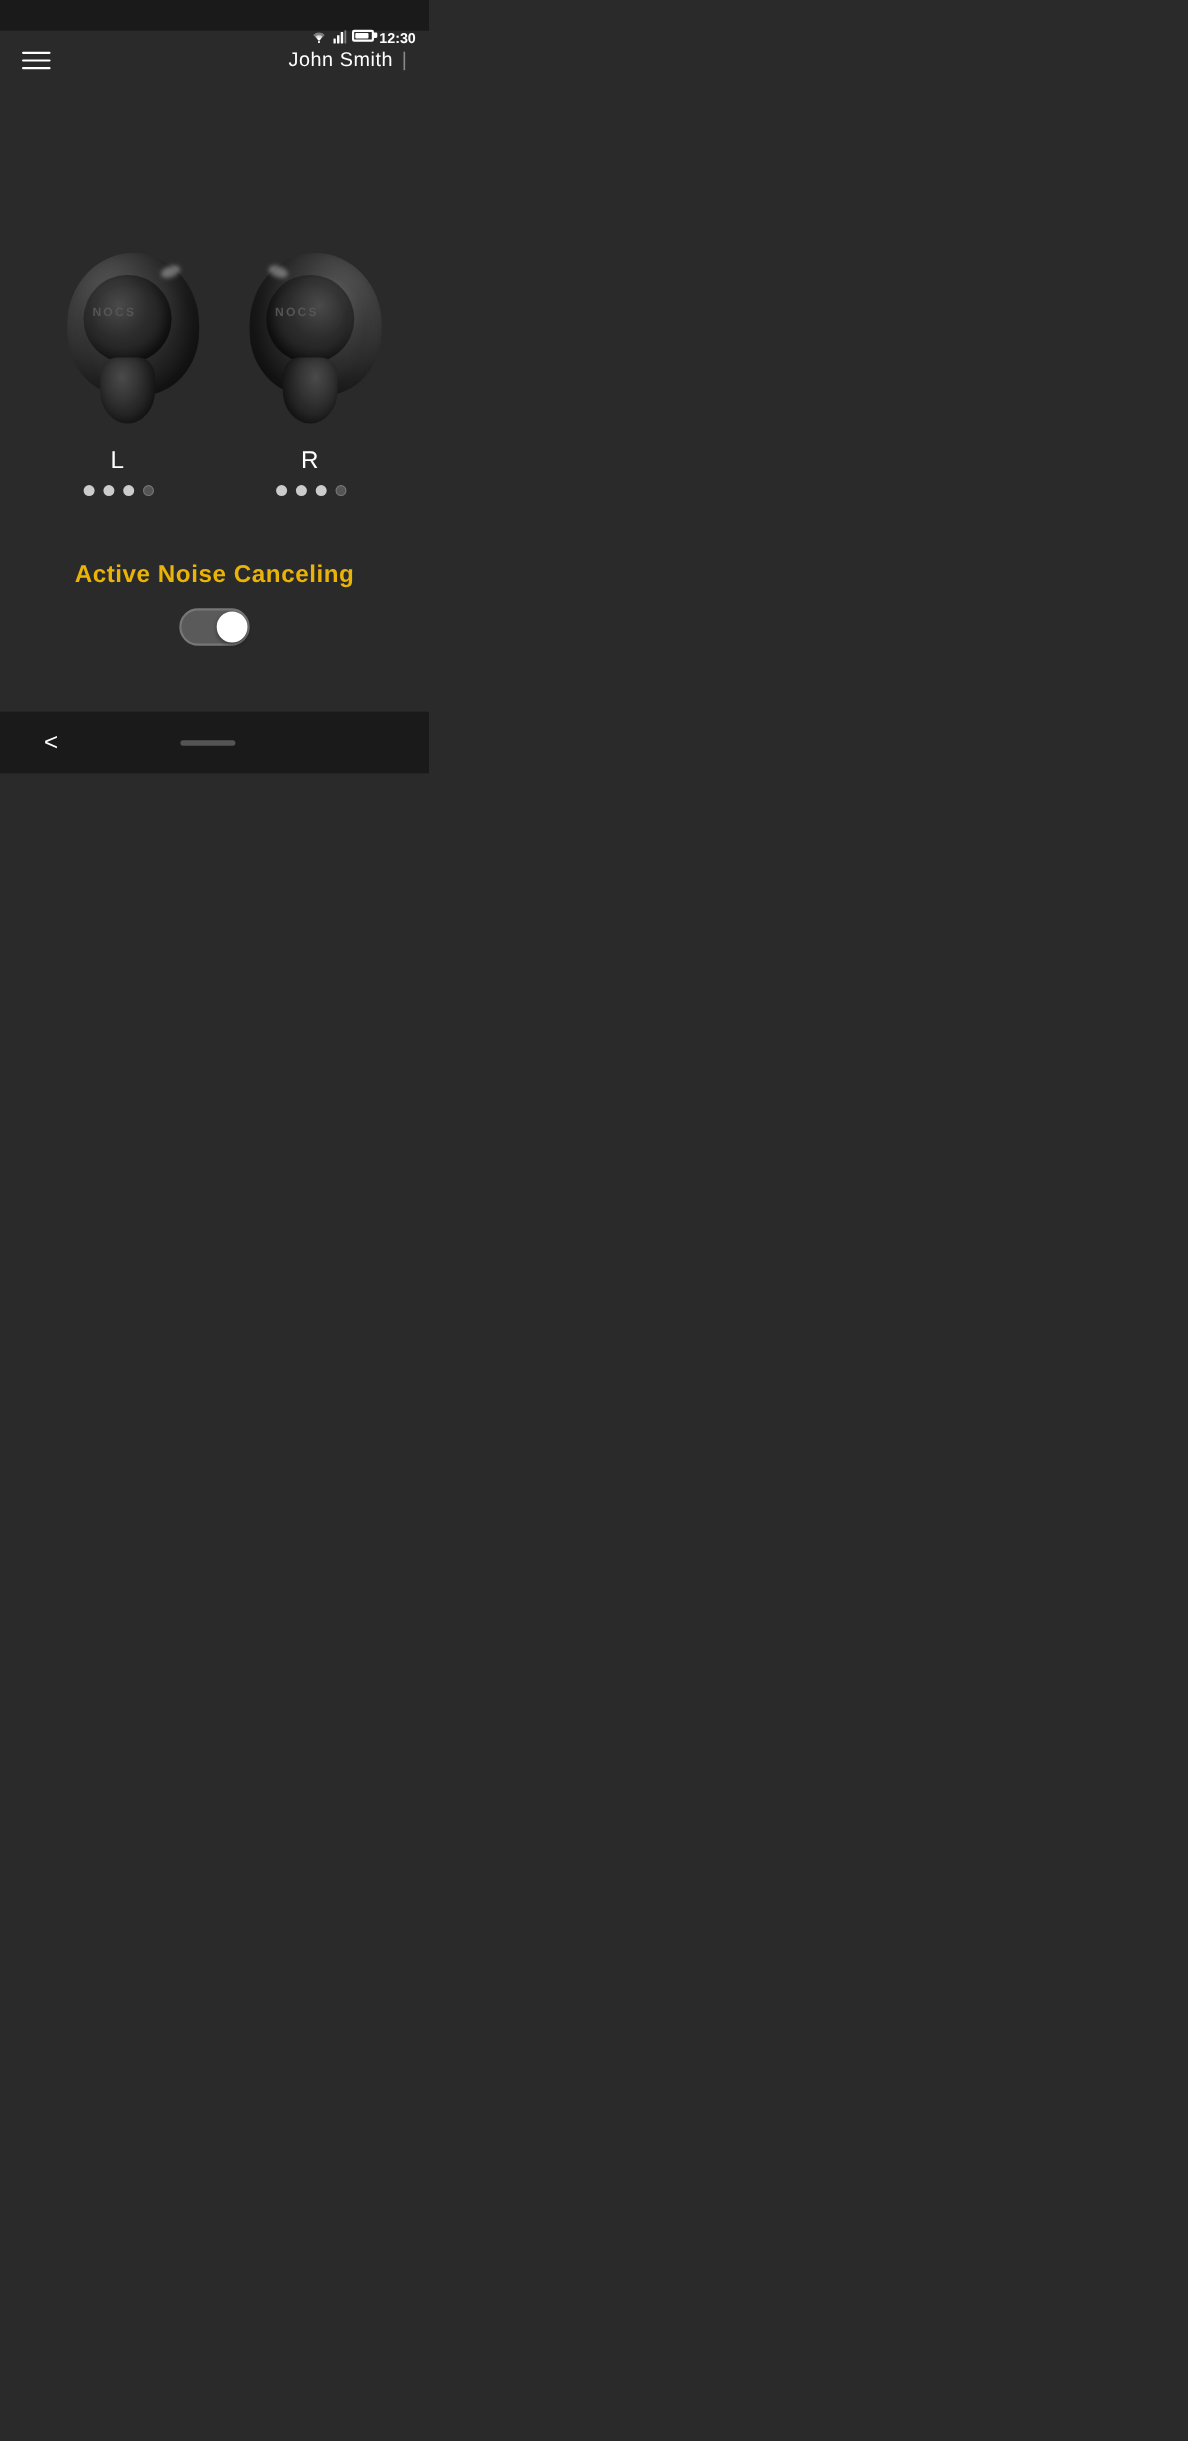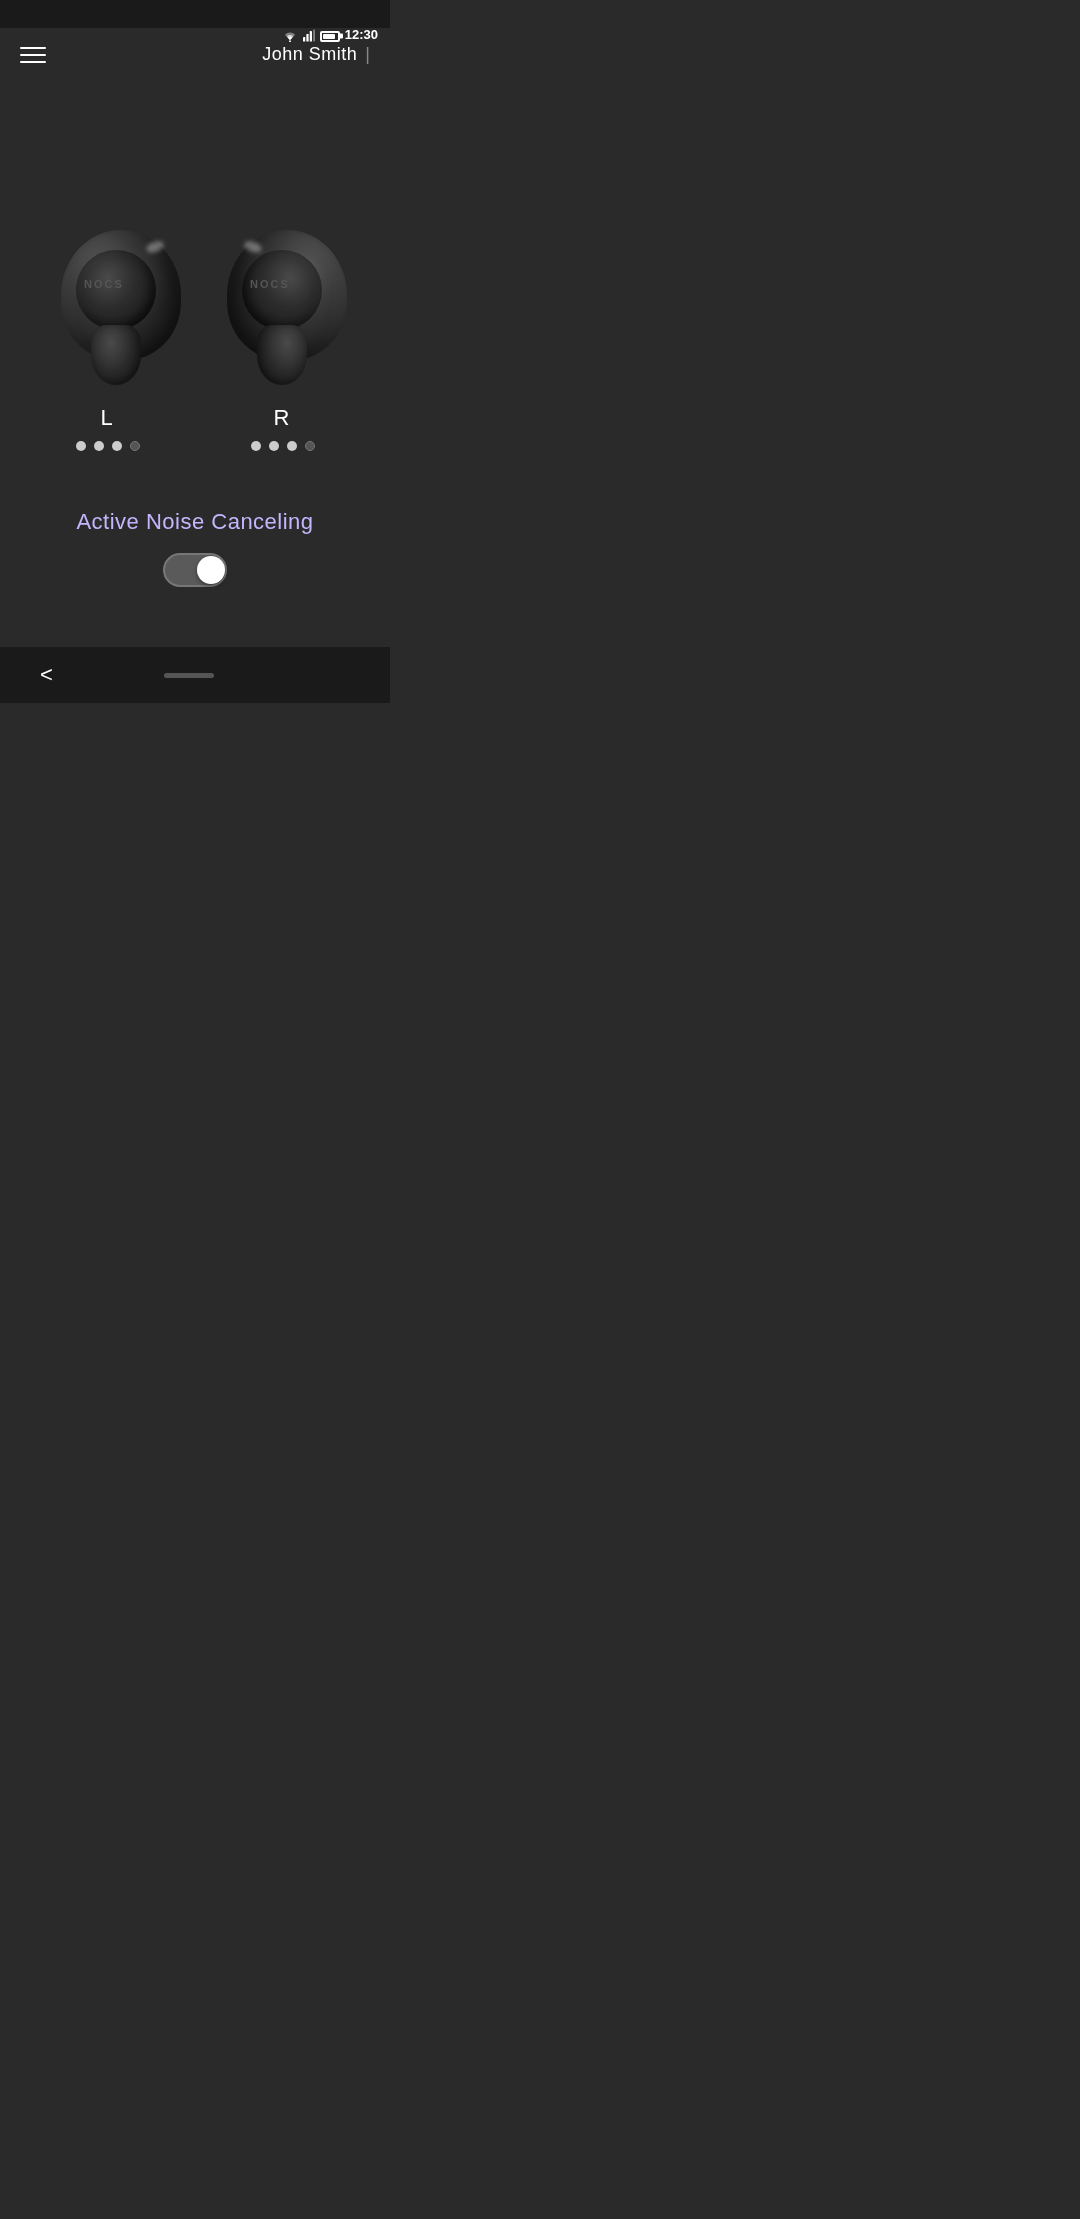--- a/index.html
+++ b/index.html
@@ -20,21 +20,21 @@
       background: #1a1a1a;
       height: 28px;
       display: flex;
       align-items: center;
       justify-content: flex-end;
       padding: 0 12px;
       gap: 6px;
     }
     .status-icons {
       display: flex;
-      align-items: flex-end;
+      align-items: flex-start;
       gap: 5px;
       margin-top: 40px;
     }
     .status-time {
       font-size: 13px;
       font-weight: 600;
       color: #fff;
     }
     .battery-icon {
       width: 20px;
@@ -293,22 +293,22 @@
     .setting-item {
       display: flex;
       flex-direction: column;
       align-items: center;
       padding: 20px 0;
       gap: 18px;
     }
 
     .setting-label {
       font-size: 22px;
-      font-weight: 400;
-      color: #c4b5fd;
+      font-weight: 700;
+      color: #eab308;
       text-align: center;
       letter-spacing: 0.5px;
     }
 
     
     .toggle-switch {
       width: 64px;
       height: 34px;
       border-radius: 17px;
       position: relative;

